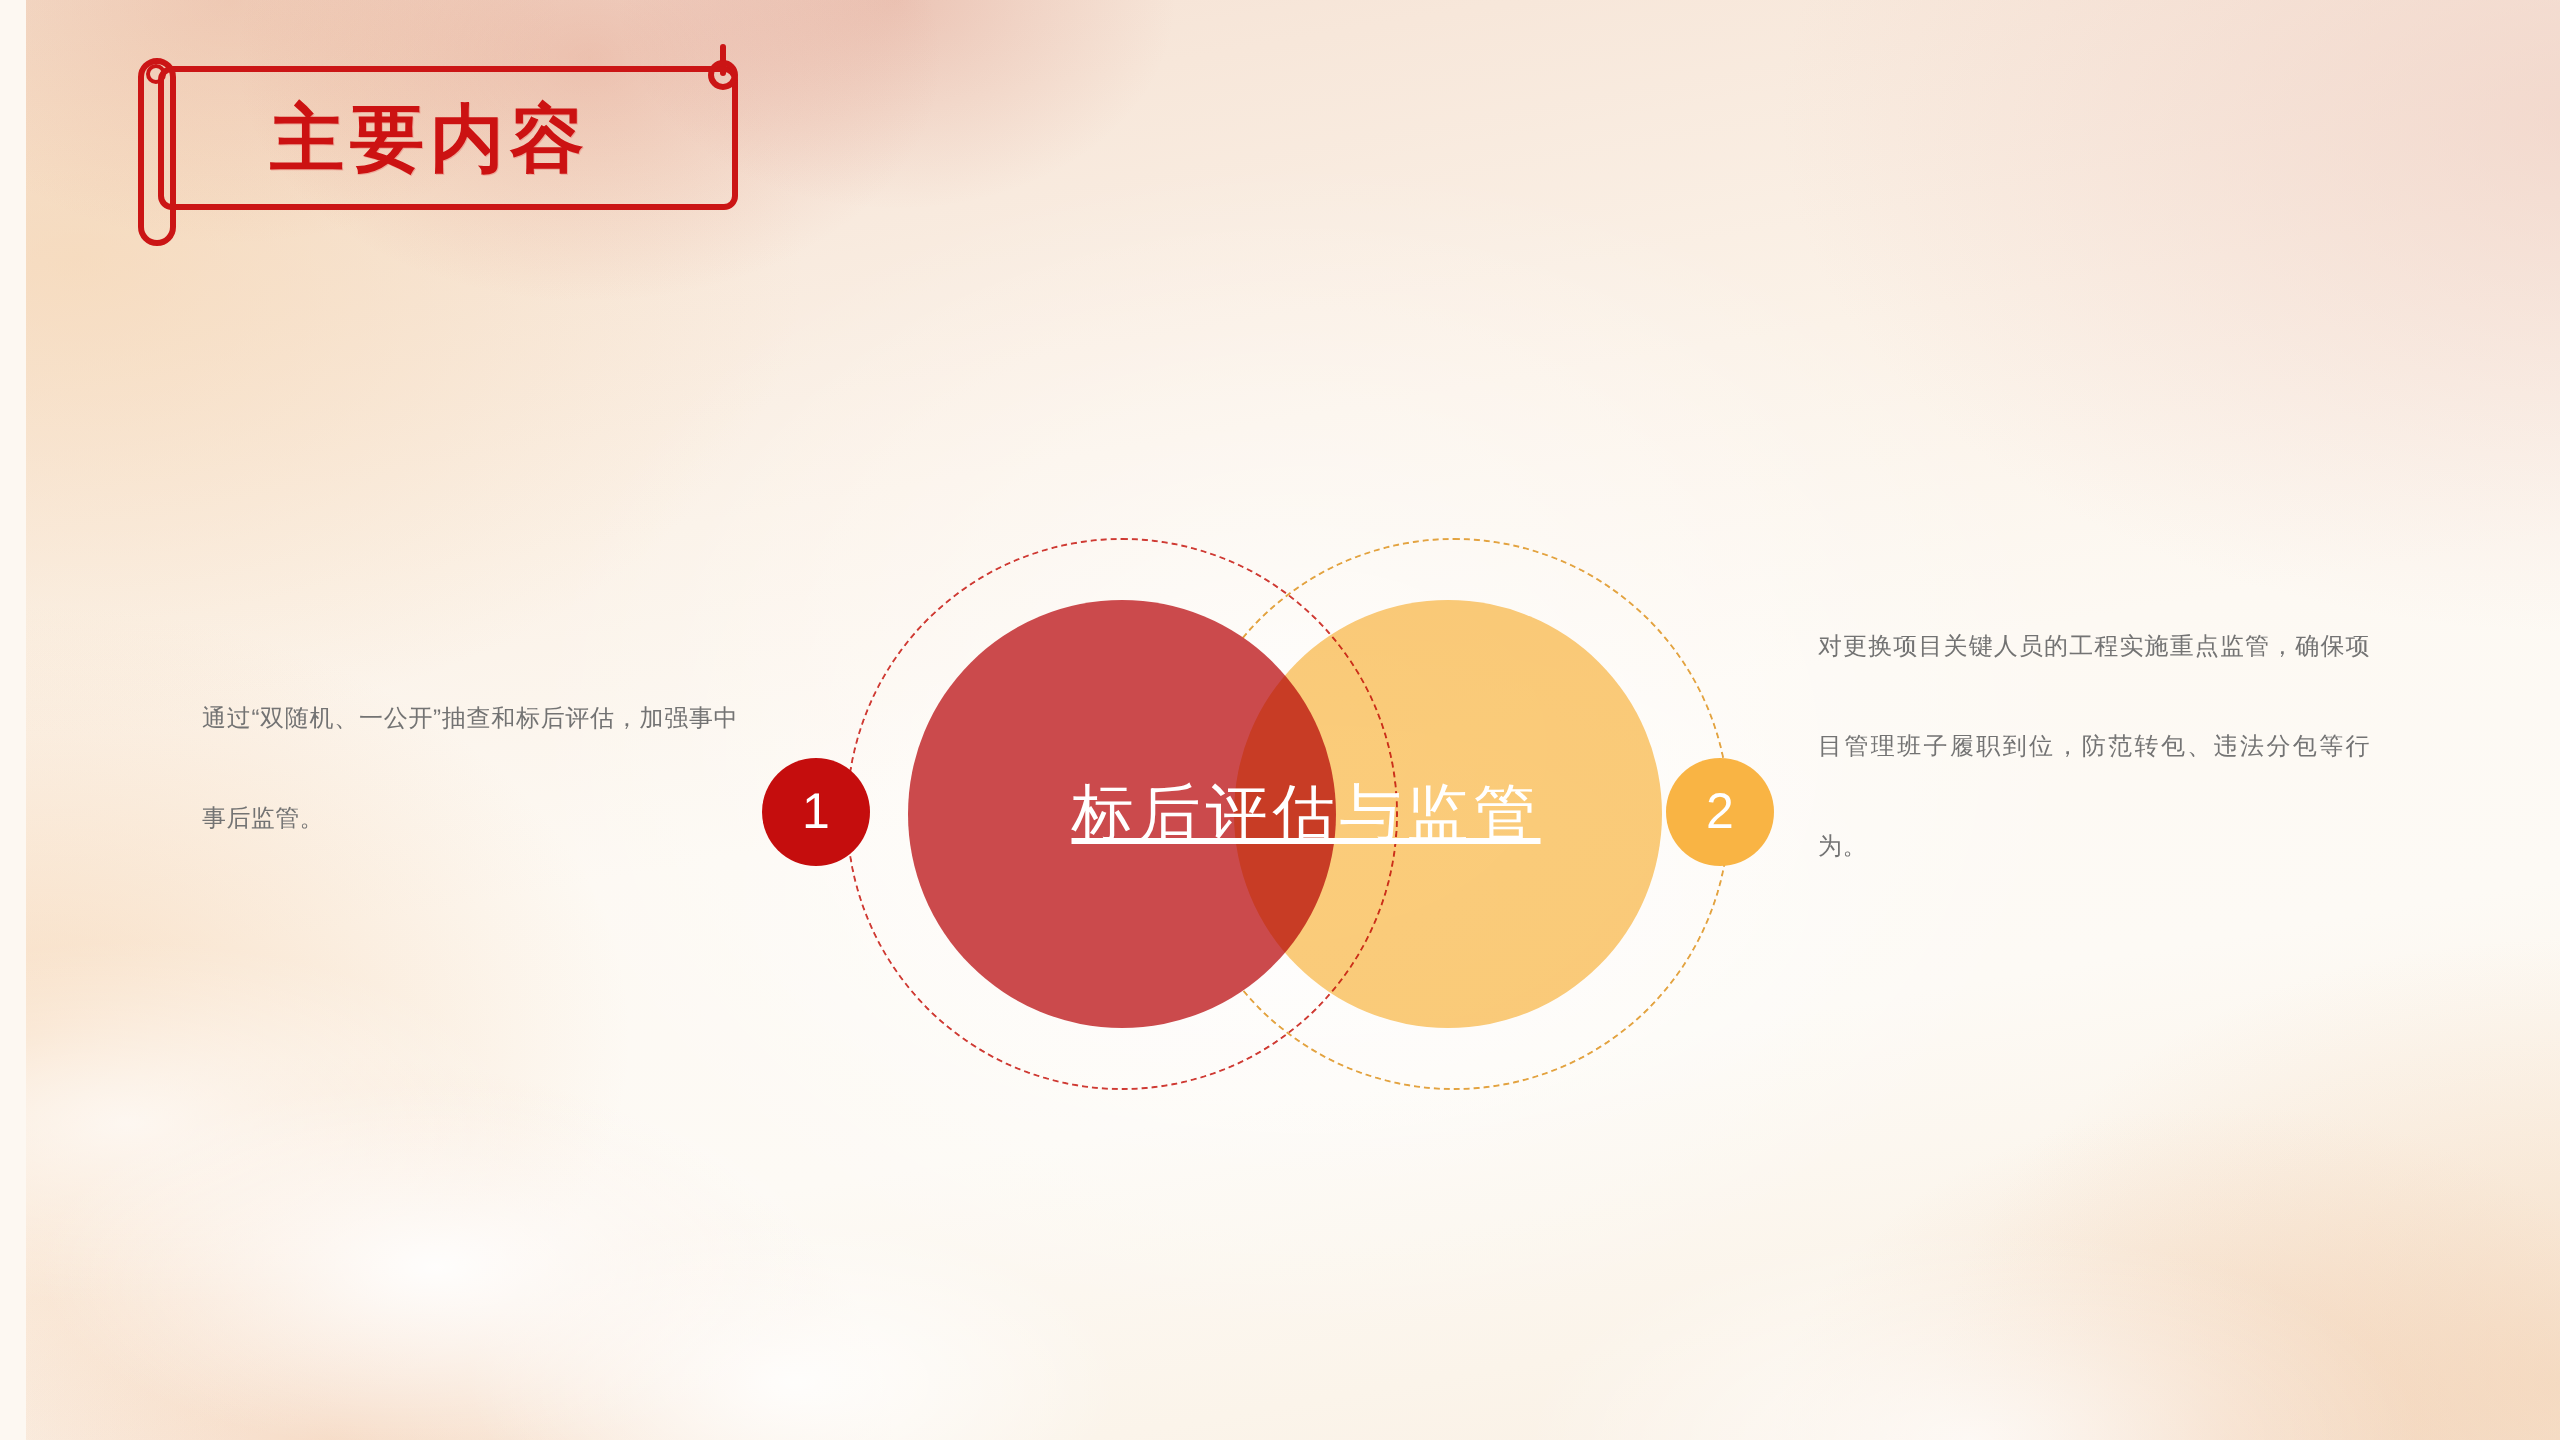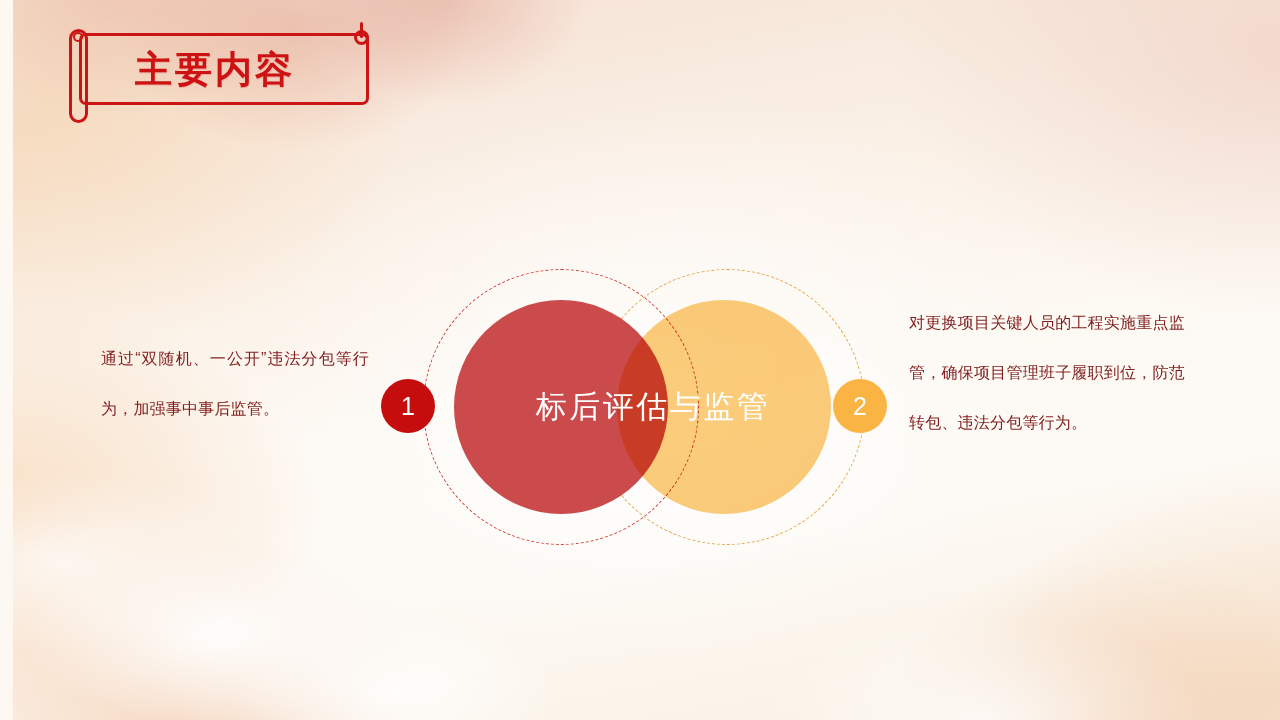--- a/index.html
+++ b/index.html
@@ -193,20 +193,21 @@
     left: 140px;
     top: 126px;
     width: 500px;
     text-align: center;
     font-size: 31px;
     color: #ffffff;
     letter-spacing: 2.5px;
     line-height: 42px;
     z-index: 6;
     white-space: nowrap;
+    text-decoration: underline;
   }
 
   
   .badge {
     position: absolute;
     width: 54px;
     height: 54px;
     border-radius: 50%;
     display: flex;
     align-items: center;
@@ -223,23 +224,23 @@
   }
   #badge-2 {
     left: 820px;
     top: 379px;
     background: #f9b444;
   }
 
   
   .body-text {
     position: absolute;
-    font-size: 16px;
+    font-size: 12px;
     line-height: 50px;
-    color: #7f1d1d;
+    color: #737373;
     letter-spacing: 0.2px;
     text-align: justify;
     text-justify: inter-character;
   }
   #text-left {
     left: 88px;
     top: 334px;
     width: 268px;
   }
   #text-right {
@@ -277,16 +278,16 @@
     <div id="venn-label">标后评估与监管</div>
   </div>
 
   <div class="badge" id="badge-1">
     <span>1</span>
   </div>
   <div class="badge" id="badge-2">
     <span>2</span>
   </div>
 
-  <div class="body-text" id="text-left">通过“双随机、一公开”违法分包等行为，加强事中事后监管。</div>
+  <div class="body-text" id="text-left">通过“双随机、一公开”抽查和标后评估，加强事中事后监管。</div>
   <div class="body-text" id="text-right">对更换项目关键人员的工程实施重点监管，确保项目管理班子履职到位，防范转包、违法分包等行为。</div>
 
 </div>
 
 </body></html>

